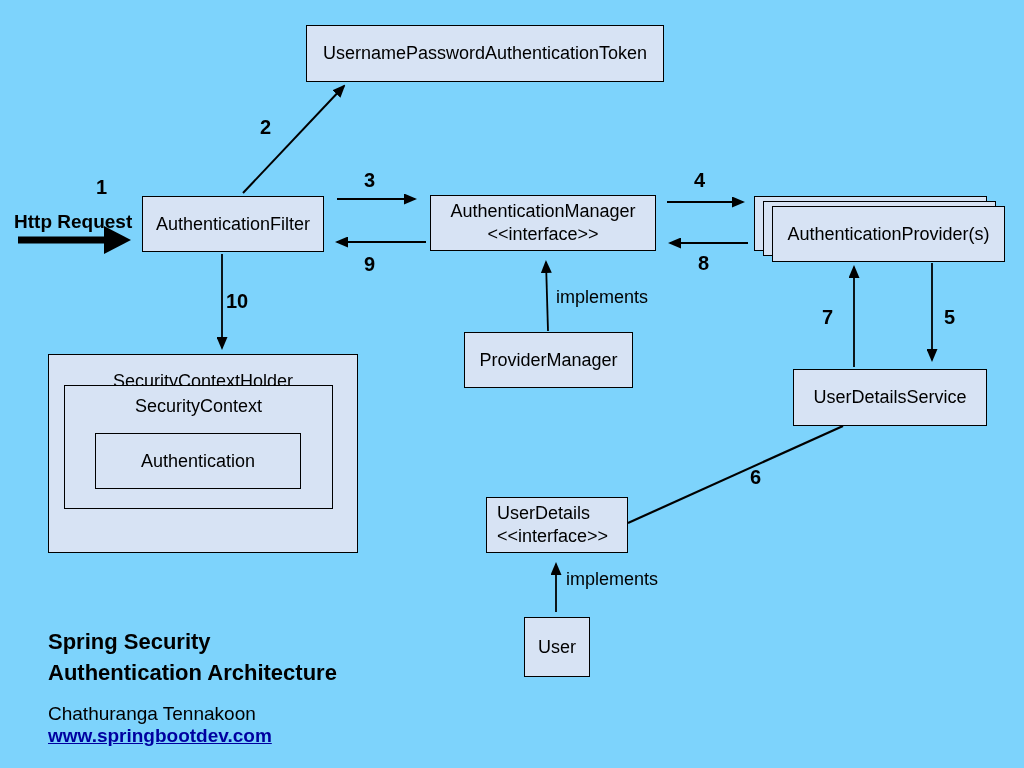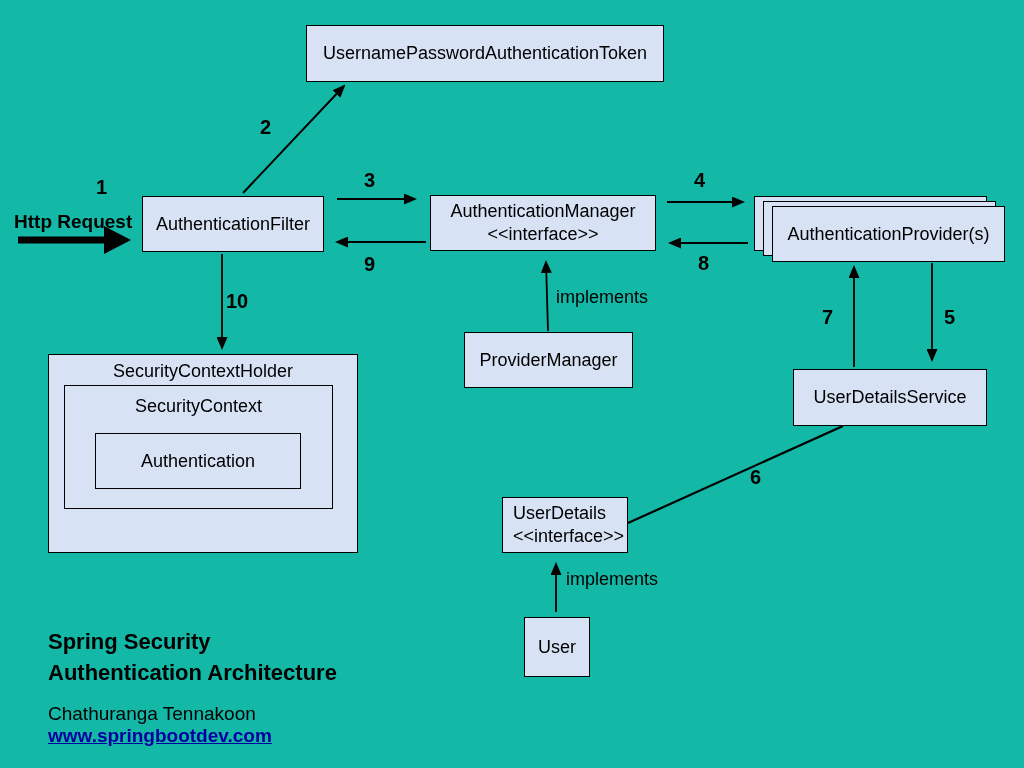--- a/index.html
+++ b/index.html
@@ -4,38 +4,38 @@
 <style>
   html,body{margin:0;padding:0;}
   body{
     font-family:"Liberation Sans", sans-serif;
     background:#ffffff;
     color:#000;
   }
   #stage{
     position:relative;
     width:1024px;height:768px;
-    background:#14b8a6;
+    background:#7dd3fc;
     overflow:hidden;
   }
   #connectors{position:absolute;left:0;top:0;z-index:0;}
   .box{
     position:absolute;
     background:var(--box-fill,#d7e3f4);
     border:1.5px solid var(--box-border,#000);
     display:flex;align-items:center;justify-content:center;
     font-size:18px;line-height:23px;
     white-space:nowrap;
     z-index:1;
     box-sizing:border-box;
   }
   .box.stack-bg{z-index:1;}
   .box.multiline{flex-direction:column;}
   .box.left-align{align-items:flex-start;justify-content:center;flex-direction:column;padding-left:10px;}
-  .box.container-box{justify-content:flex-start;align-items:center;flex-direction:column;padding-top:5px;}
+  .box.container-box{justify-content:flex-start;align-items:center;flex-direction:column;padding-top:15px;}
   .step{
     position:absolute;font-weight:bold;font-size:20px;z-index:2;
   }
   .edge-text{
     position:absolute;font-size:18px;z-index:2;
   }
   .http-request{
     position:absolute;font-size:19px;font-weight:bold;z-index:2;
   }
   .footer-title{
@@ -118,21 +118,21 @@
       <div class="box" style="left:30px;top:47px;width:206px;height:56px;">
         <span>Authentication</span>
       </div>
     </div>
   </div>
 
   <div class="box" style="left:793px;top:369px;width:194px;height:57px;">
     <span>UserDetailsService</span>
   </div>
 
-  <div class="box multiline left-align" style="left:486px;top:497px;width:126px;height:56px;margin-left:16px;">
+  <div class="box multiline left-align" style="left:486px;top:497px;width:142px;height:56px;">
     <span>UserDetails</span>
     <span>&lt;&lt;interface&gt;&gt;</span>
   </div>
 
   <div class="box" style="left:524px;top:617px;width:66px;height:60px;">
     <span>User</span>
   </div>
 
   <div class="step" style="left:96px;top:176px;">1</div>
   <div class="step" style="left:260px;top:116px;">2</div>

